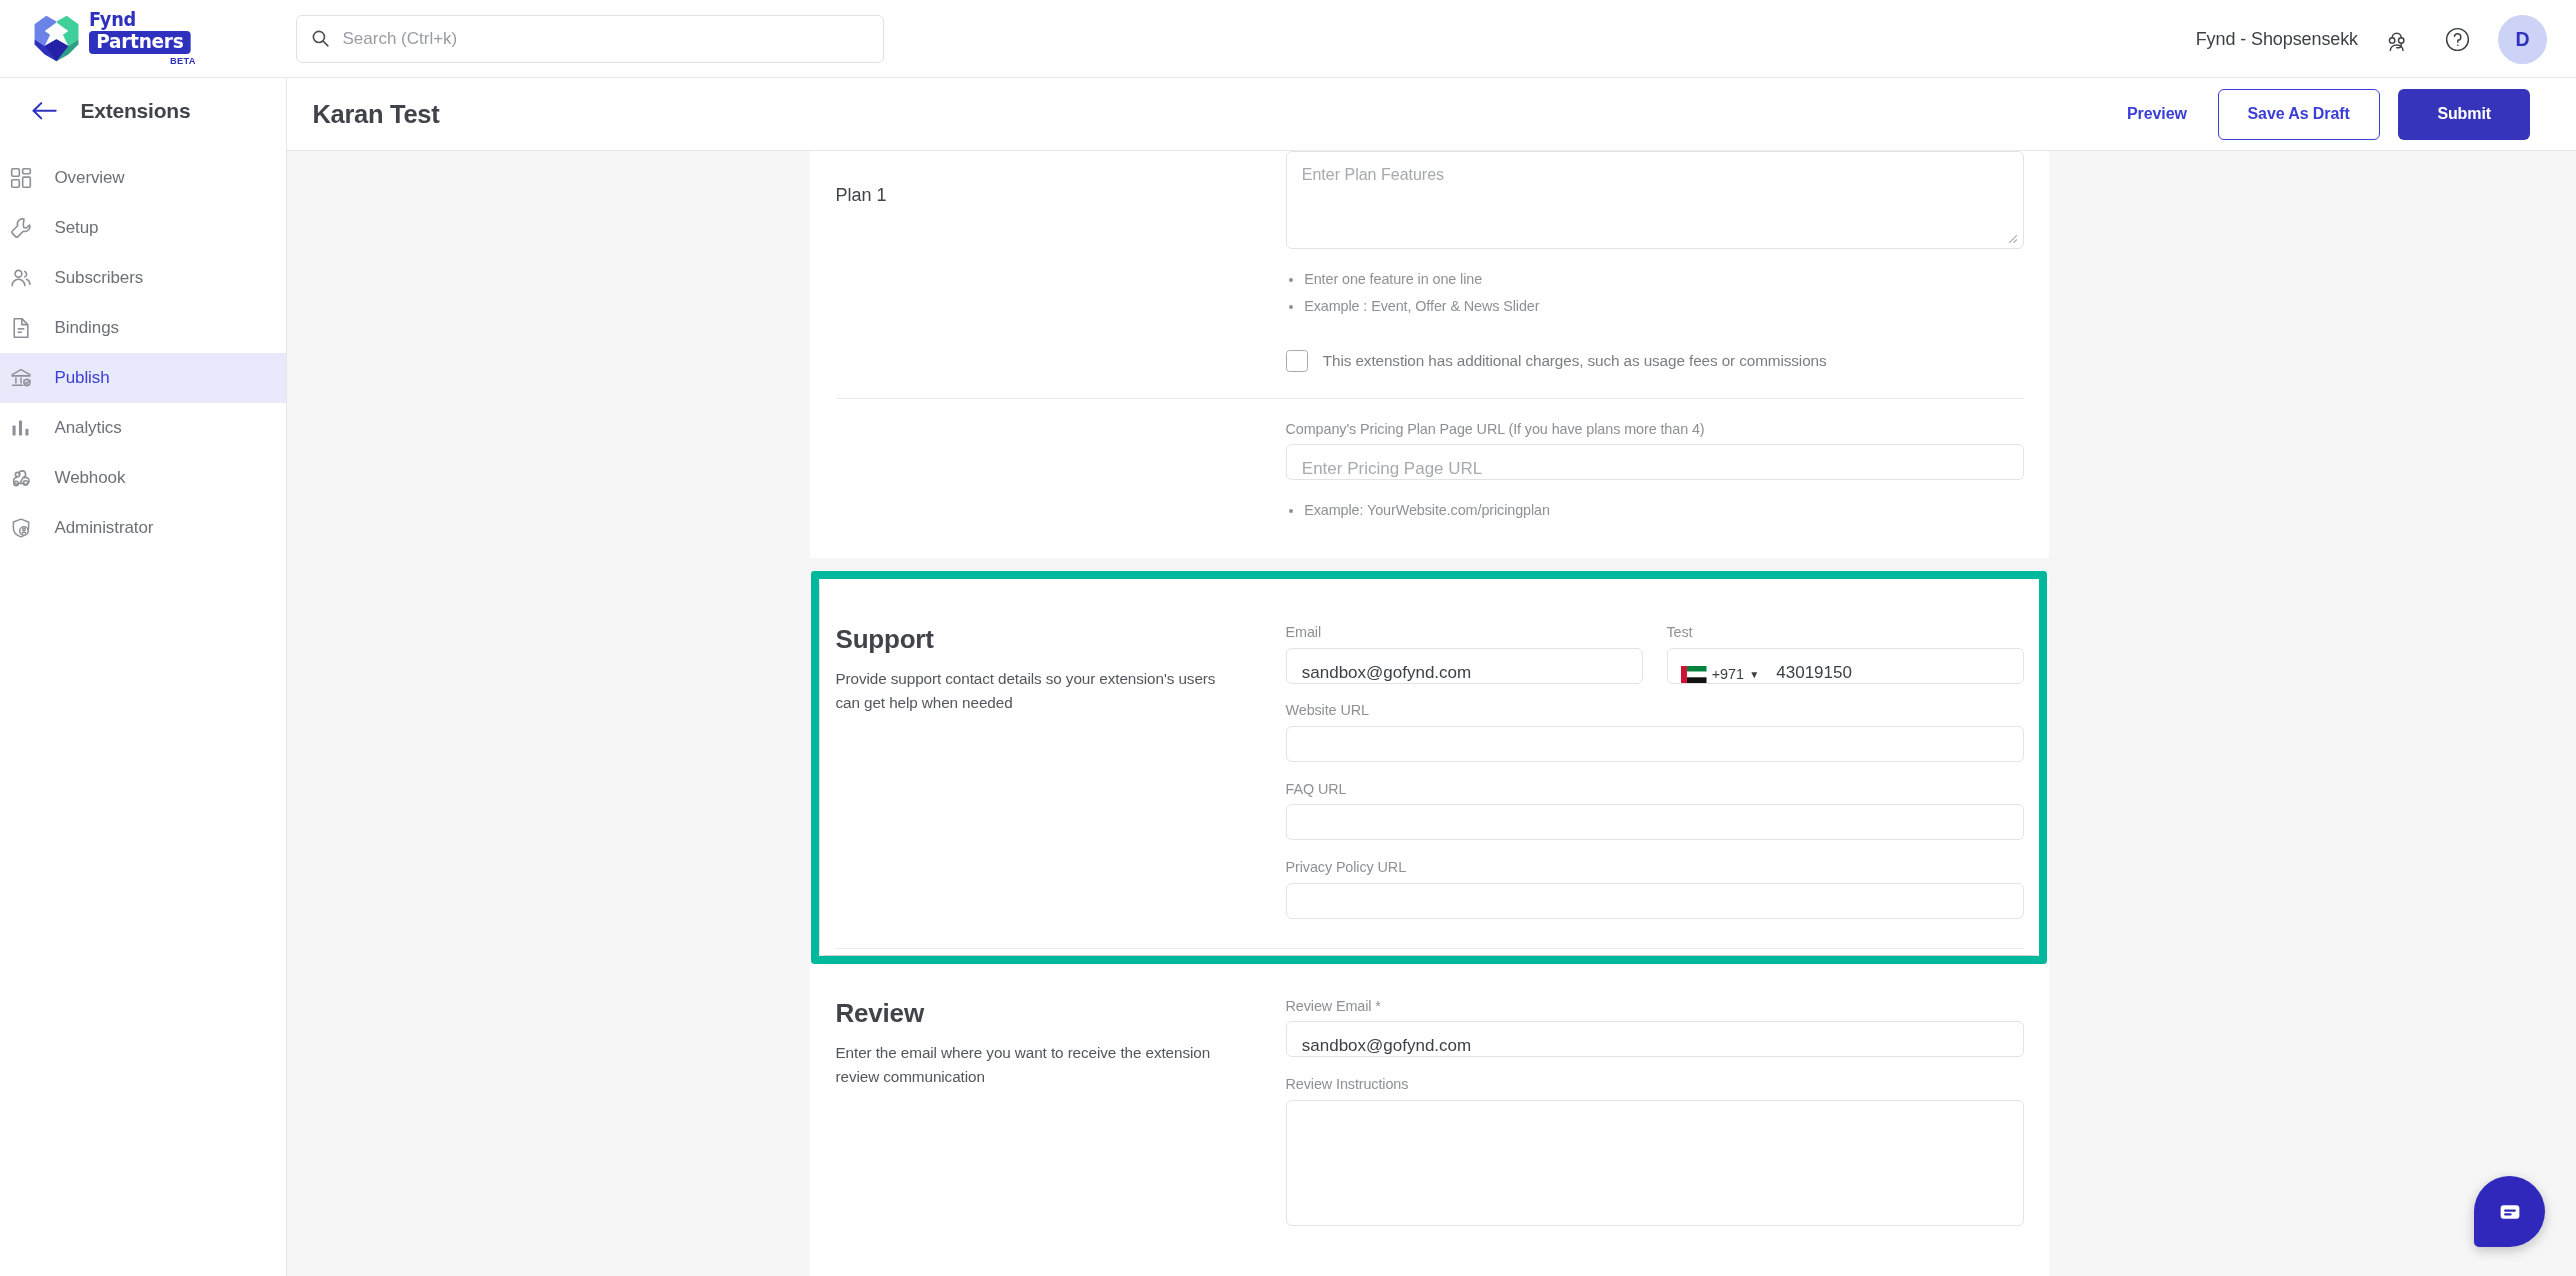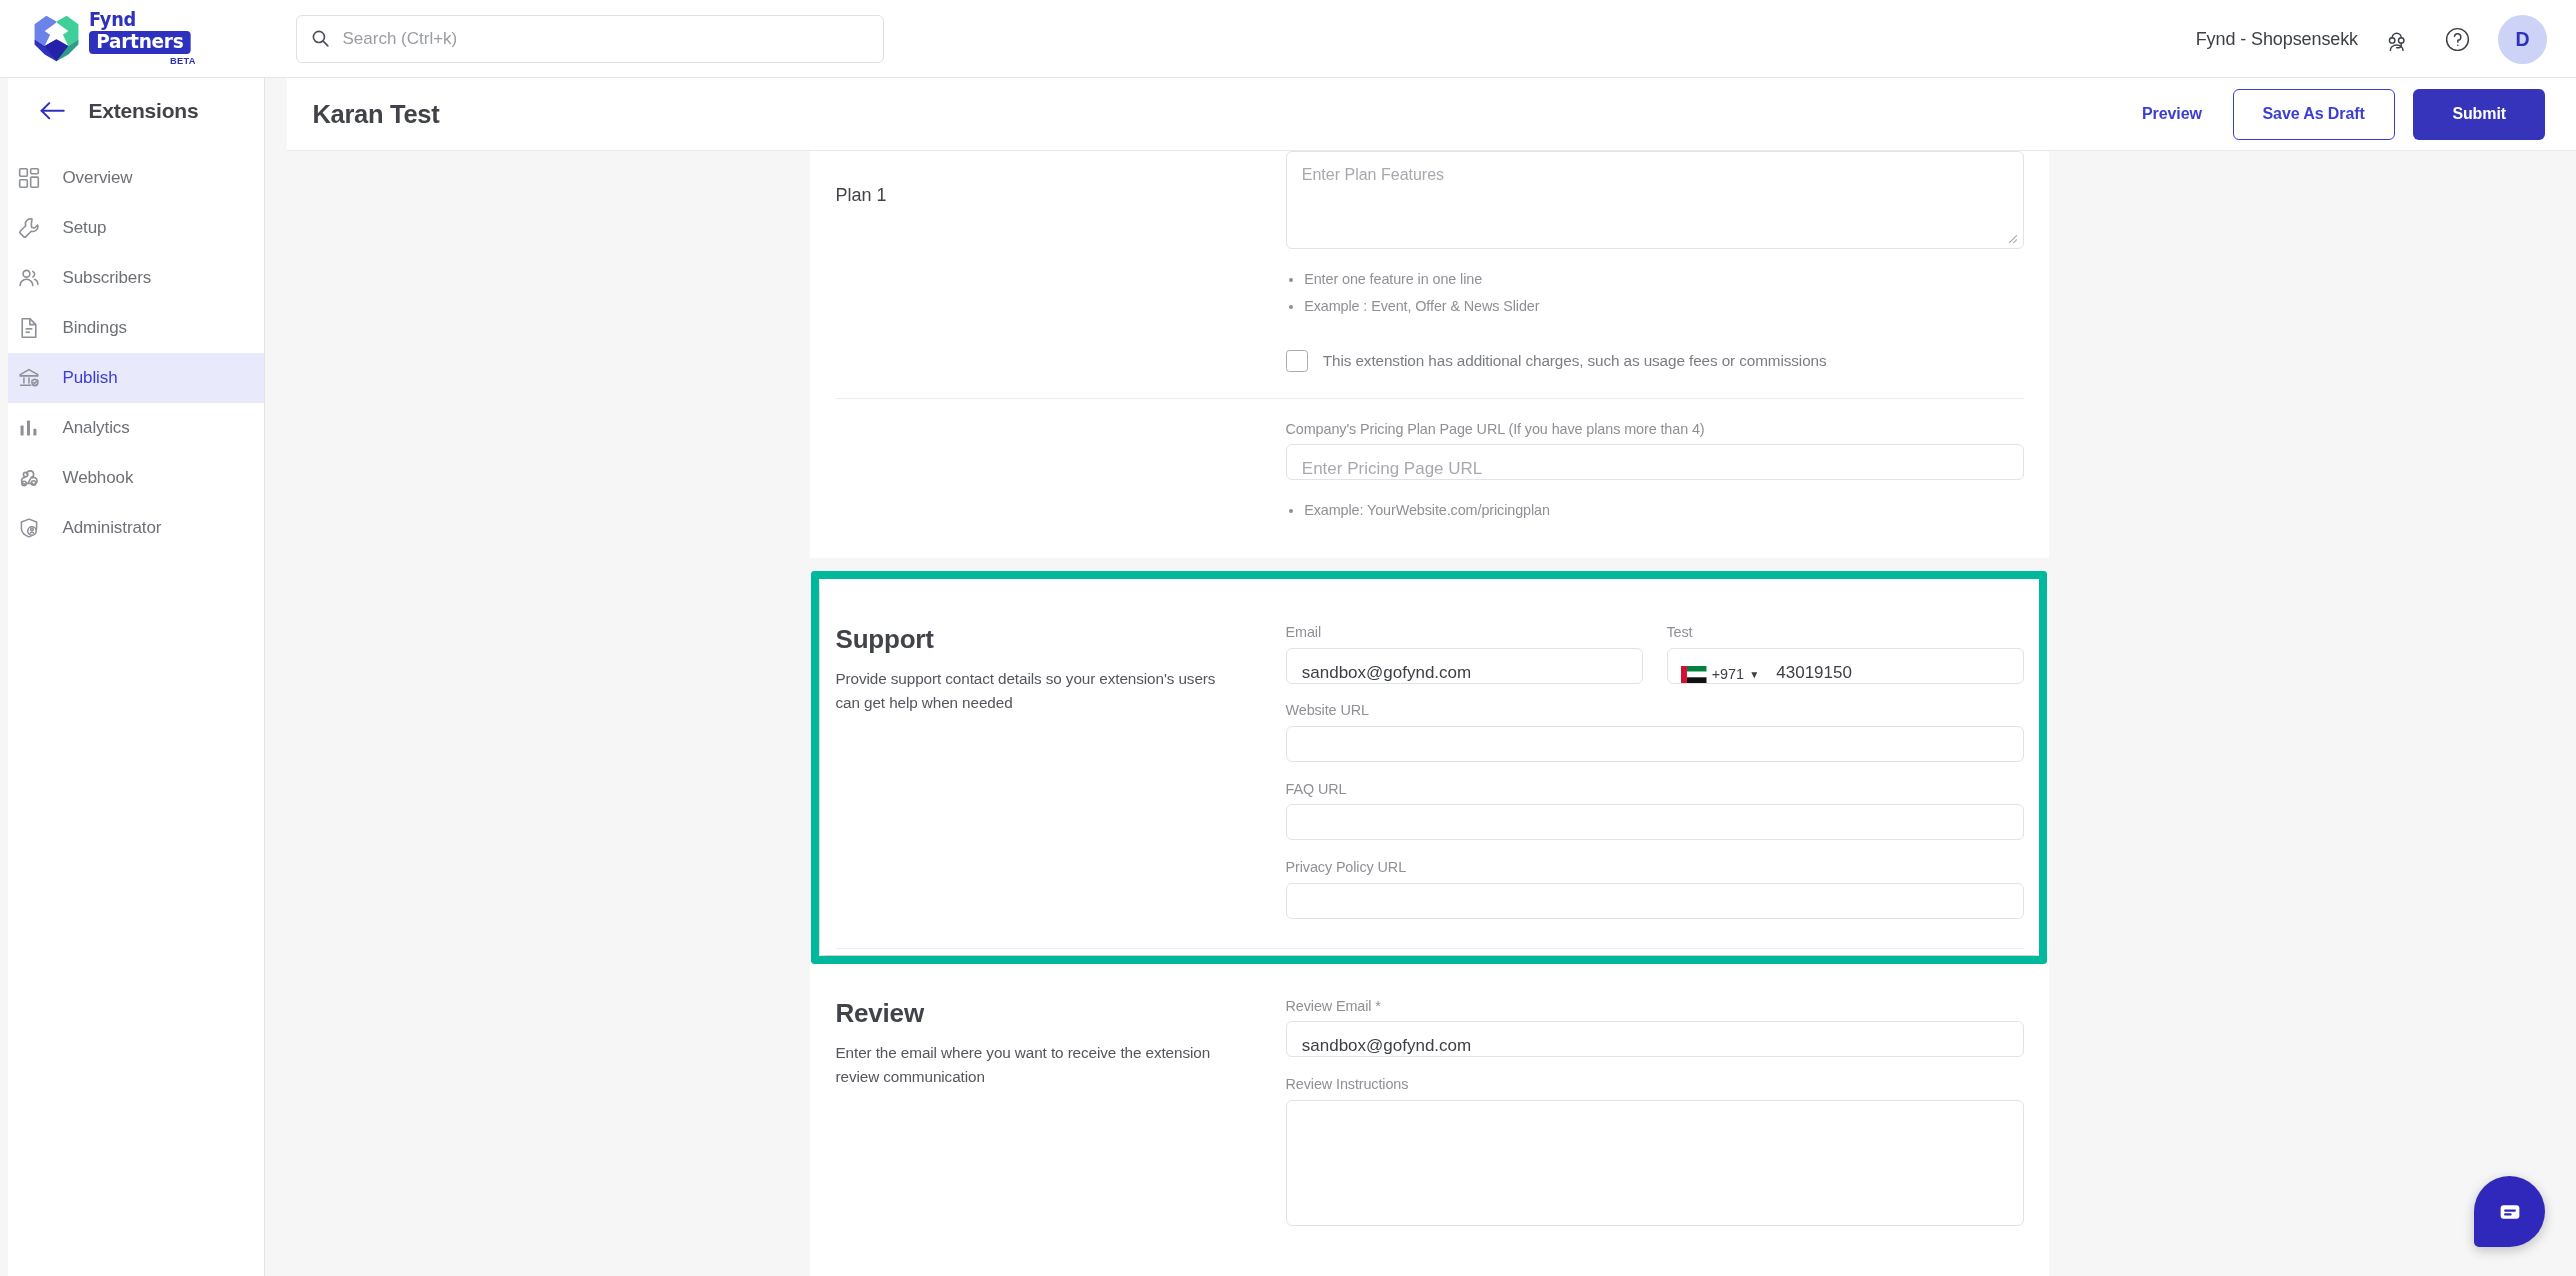--- a/index.html
+++ b/index.html
@@ -47,21 +47,21 @@
   .org-name { font-size: 18px; color: #3c3f46; letter-spacing: -0.1px; }
   .icon-btn { width: 37px; height: 37px; display: flex; align-items: center; justify-content: center; cursor: pointer; }
   .avatar {
     width: 49px; height: 49px; border-radius: 50%; background: #cdd2f7;
     display: flex; align-items: center; justify-content: center;
     color: #2e31be; font-weight: 700; font-size: 19.5px;
   }
 
   
   .sidebar {
-    position: absolute; left: 8px; top: 78px; width: 257px; height: 1198px;
+    position: absolute; left: 0; top: 78px; width: 287px; height: 1198px;
     background: #fff; border-right: 0.8px solid #e4e5e7; z-index: 30;
   }
   .side-head { height: 66px; display: flex; align-items: center; gap: 20.4px; padding: 0 31px; }
   .side-head-title { font-size: 21px; font-weight: 700; color: #41434a; letter-spacing: -0.2px; }
   .nav { margin-top: 8.5px; }
   .nav-item {
     height: 50px; display: flex; align-items: center; gap: 21px;
     padding-left: 8px; cursor: pointer; color: #6d7077; font-size: 17px;
   }
   .nav-item .nav-ico { width: 25.5px; height: 25.5px; display: flex; align-items: center; justify-content: center; flex: 0 0 25.5px; }
@@ -69,21 +69,21 @@
   .nav-item.active .nav-label { color: #3b3ed6; }
   .nav-label { letter-spacing: -0.1px; }
 
   
   .page-head {
     position: absolute; left: 287px; top: 78px; width: 2289px; height: 73px;
     background: #fff; border-bottom: 0.8px solid #e7e8ea;
     display: flex; align-items: center; z-index: 20;
   }
   .page-title { margin-left: 25.5px; font-size: 25.5px; font-weight: 700; color: #41434a; letter-spacing: -0.3px; }
-  .page-actions { position: absolute; right: 31px; display: flex; align-items: center; gap: 18.7px; }
+  .page-actions { position: absolute; right: 46px; display: flex; align-items: center; gap: 18.7px; }
   .btn-text {
     color: #3b3ed6; font-weight: 700; font-size: 16px; padding: 6.8px 12px; cursor: pointer; letter-spacing: -0.1px;
   }
   .btn-outline {
     border: 0.8px solid #3b3ed6; color: #3b3ed6; font-weight: 700; font-size: 16px;
     border-radius: 6px; height: 51px; padding: 0 29px; display: flex; align-items: center;
     background: #fff; cursor: pointer; letter-spacing: -0.1px;
   }
   .btn-solid {
     background: #3634ba; color: #fff; font-weight: 700; font-size: 16px;

